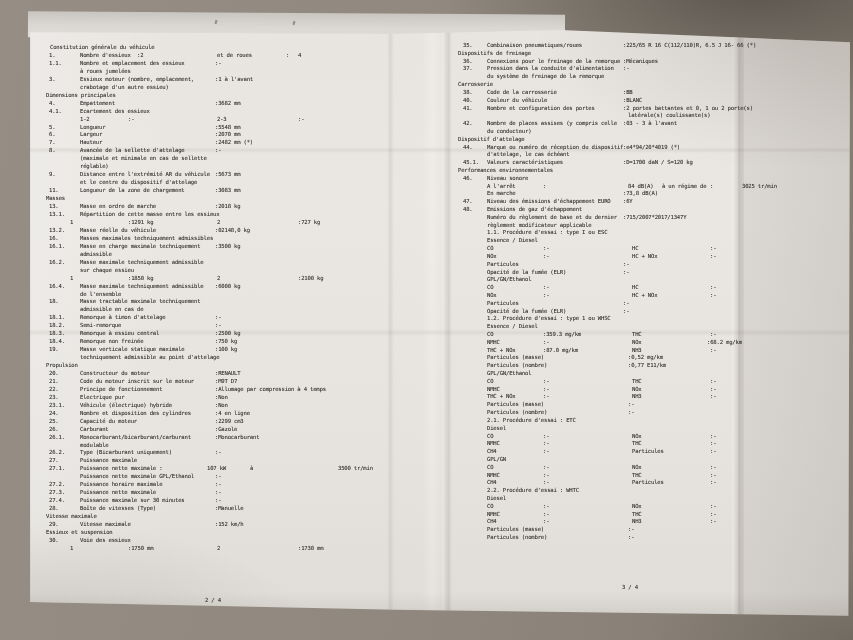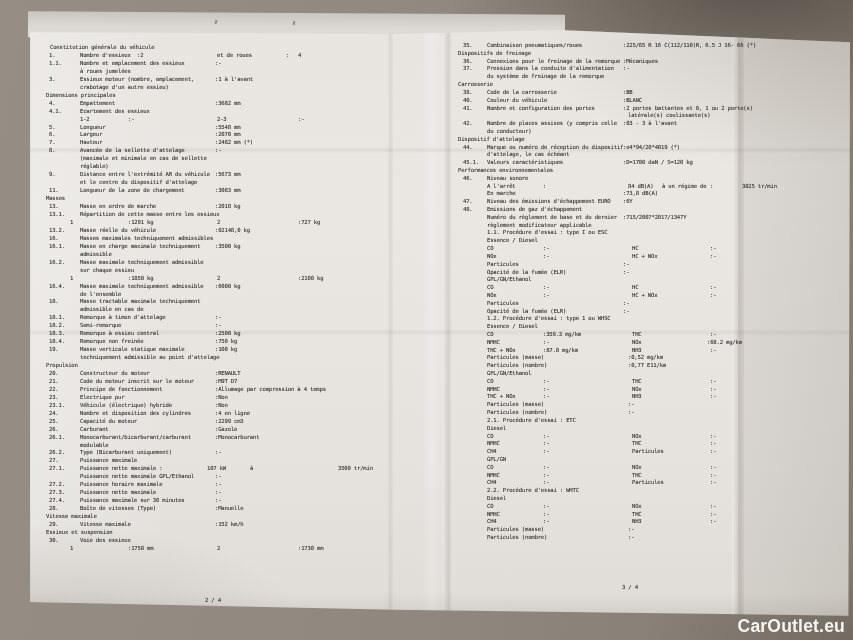--- a/index.html
+++ b/index.html
@@ -393,14 +393,13 @@
       <span class="seg" style="left: 710px; top: 518.4px;">:-</span>
       <span class="seg" style="left: 487px; top: 526.2px;">Particules (masse)</span>
       <span class="seg" style="left: 628px; top: 526.2px;">:-</span>
       <span class="seg" style="left: 487px; top: 534px;">Particules (nombre)</span>
       <span class="seg" style="left: 628px; top: 534px;">:-</span>
     </div>
 
   <span class="seg footer-left">2 / 4</span>
   <span class="seg footer-right">3 / 4</span>
 
-  <div class="watermark">CarOutlet.eu</div>
 </div>
 
 </body></html>

